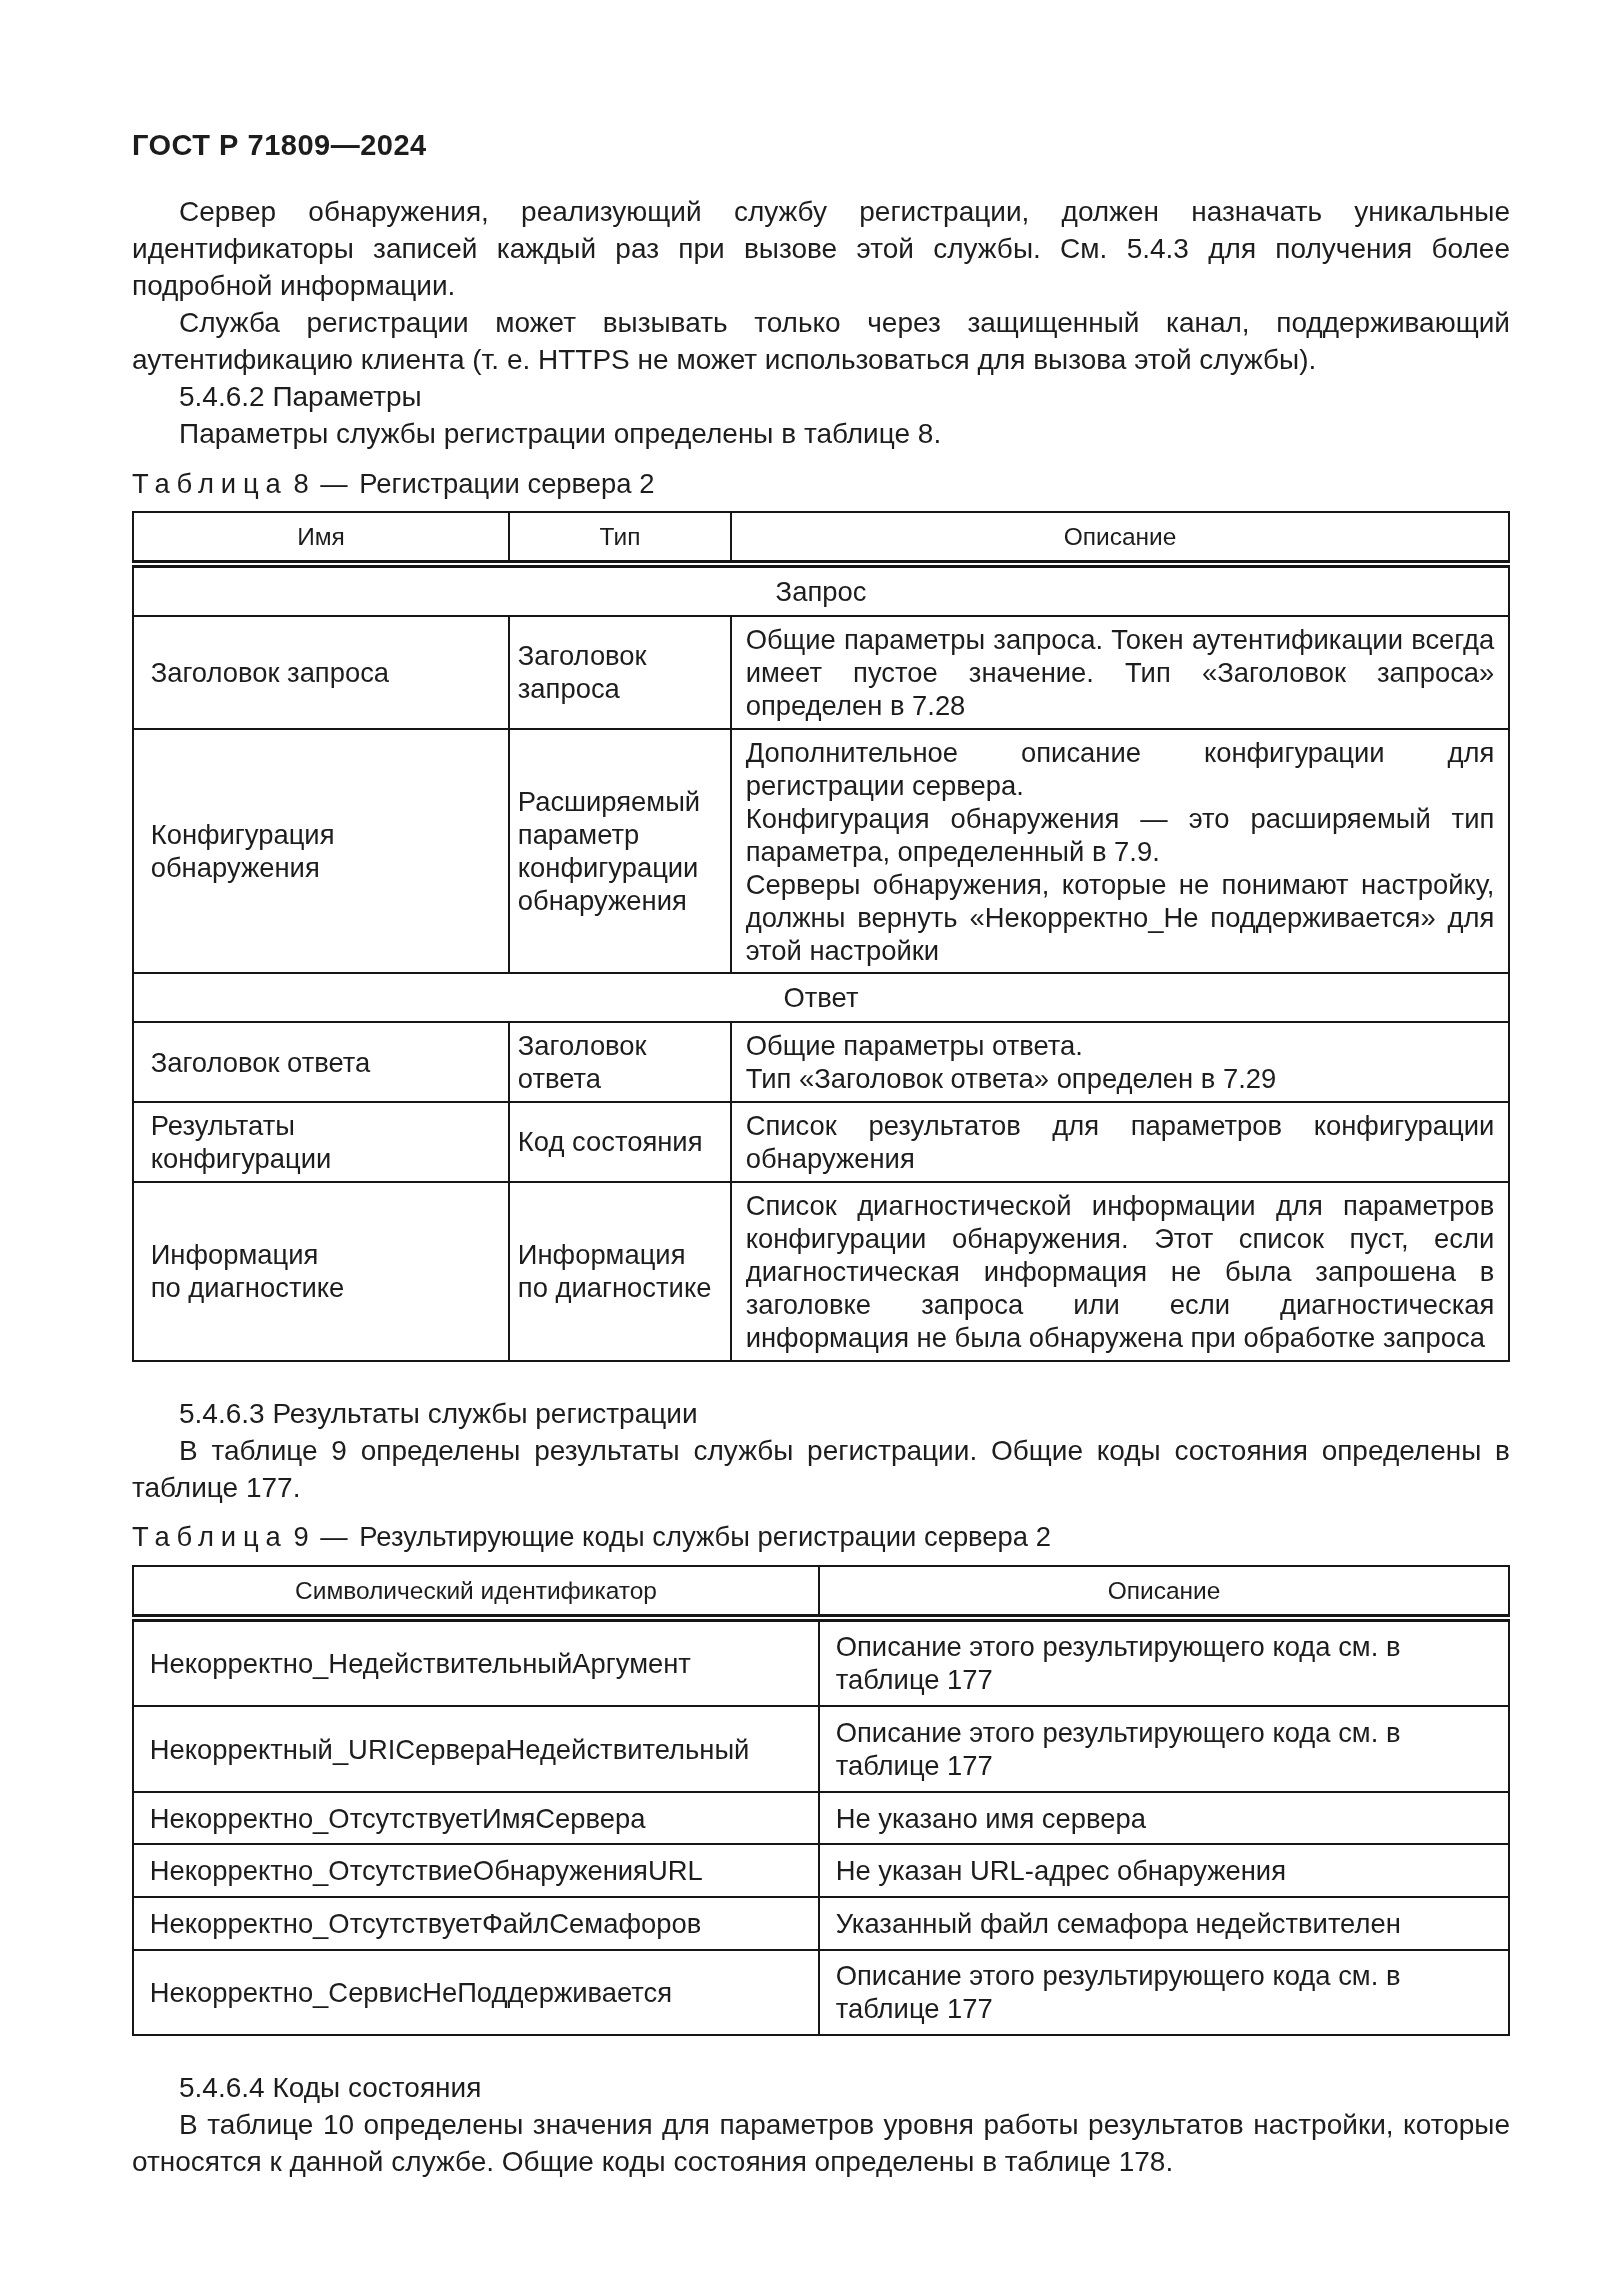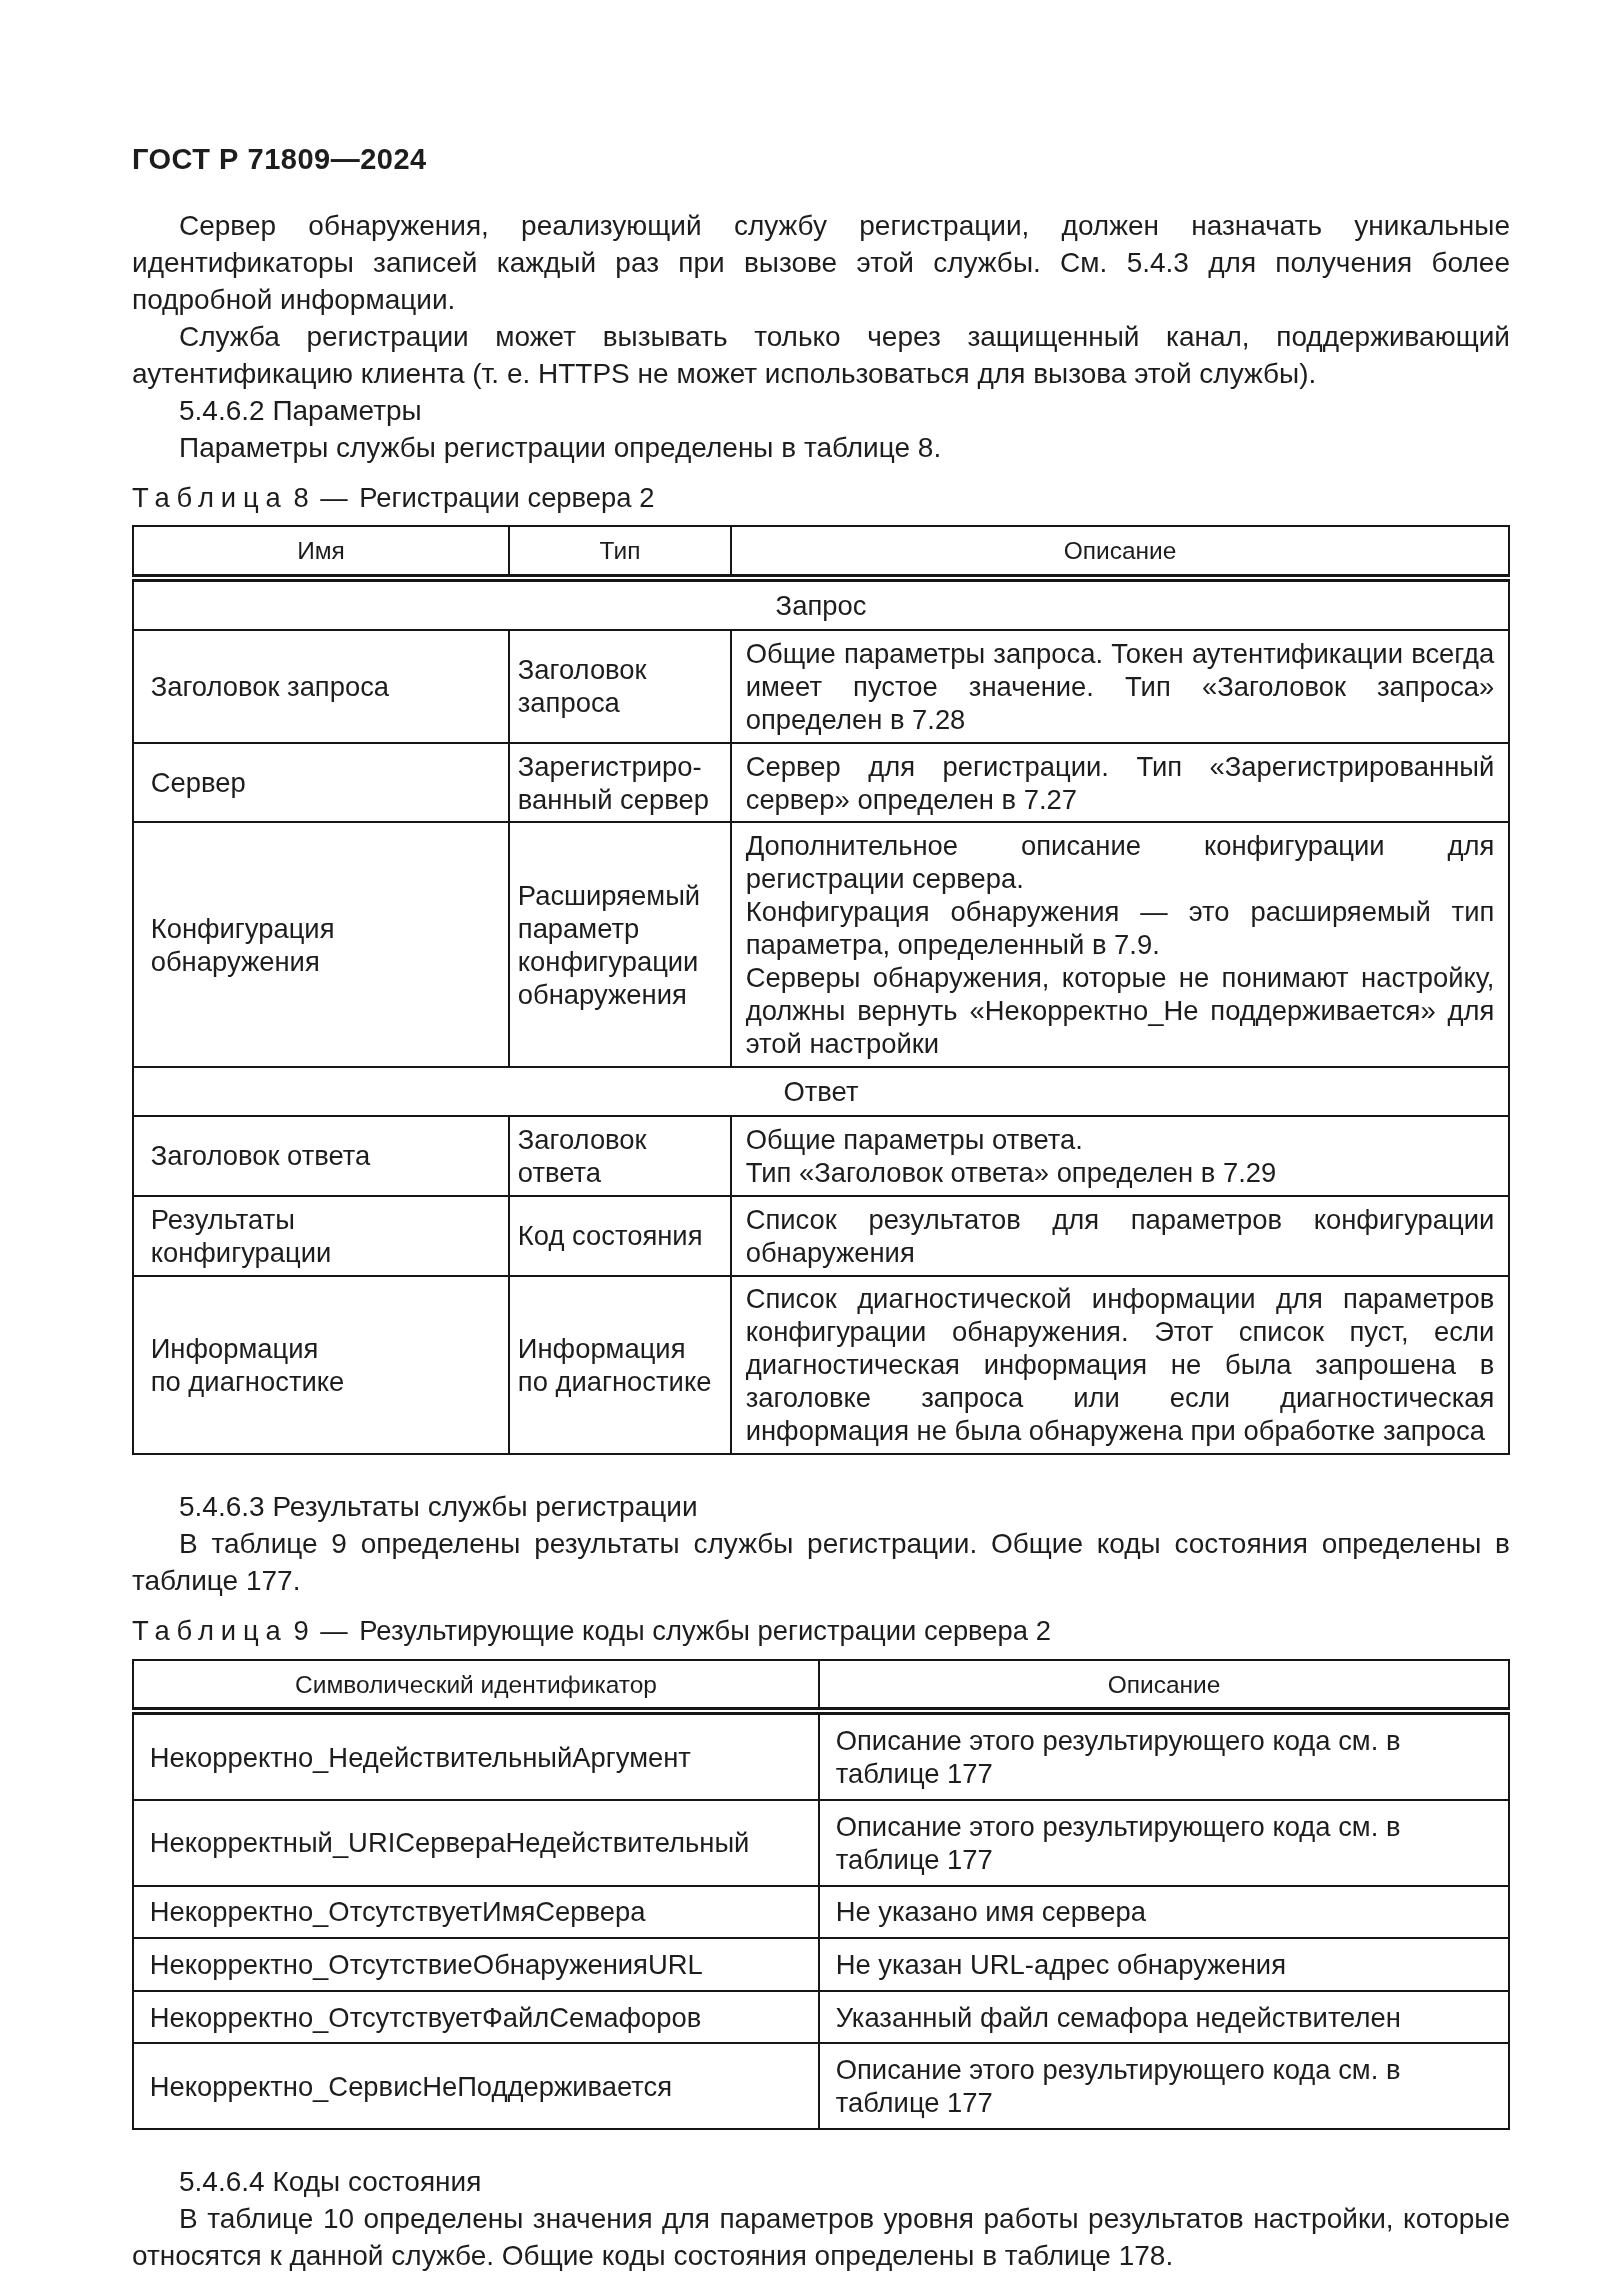--- a/index.html
+++ b/index.html
@@ -8,21 +8,21 @@
     background: #ffffff;
   }
   body {
     font-family: "Liberation Sans", sans-serif;
     color: #1d1d1d;
     position: relative;
     overflow: hidden;
   }
   .page {
     position: absolute;
-    left: 132px; top: 143px;
+    left: 132px; top: 129px;
     width: 1378px;
   }
   .running-header {
     font-weight: bold;
     font-size: 29px;
     line-height: 33px;
     margin-bottom: 31px;
     letter-spacing: 0.5px;
   }
   .para {
@@ -110,26 +110,20 @@
       <tr class="section-row">
         <td colspan="3">Запрос</td>
       </tr>
       <tr>
         <td class="c1">Заголовок запроса</td>
         <td class="c2">Заголовок
 запроса</td>
         <td class="c3">Общие параметры запроса. Токен аутентификации всегда имеет пустое значение. Тип «Заголовок запроса» определен в 7.28</td>
       </tr>
       <tr>
-        <td class="c1">Сервер</td>
-        <td class="c2">Зарегистриро-
-ванный сервер</td>
-        <td class="c3">Сервер для регистрации. Тип «Зарегистрированный сервер» определен в 7.27</td>
-      </tr>
-      <tr>
         <td class="c1">Конфигурация
 обнаружения</td>
         <td class="c2">Расширяемый
 параметр
 конфигурации
 обнаружения</td>
         <td class="c3">Дополнительное описание конфигурации для регистрации сервера.
 Конфигурация обнаружения — это расширяемый тип параметра, определенный в 7.9.
 Серверы обнаружения, которые не понимают настройку, должны вернуть «Некорректно_Не поддерживается» для этой настройки</td>
       </tr>

